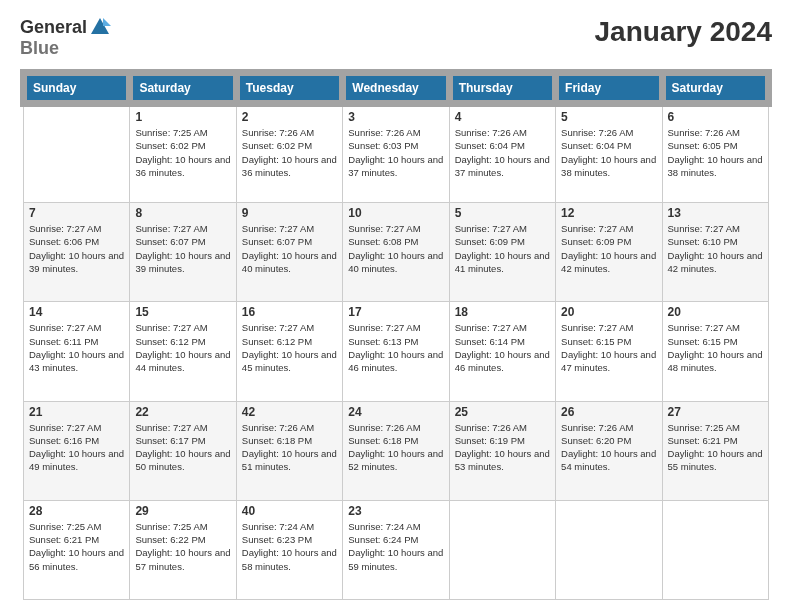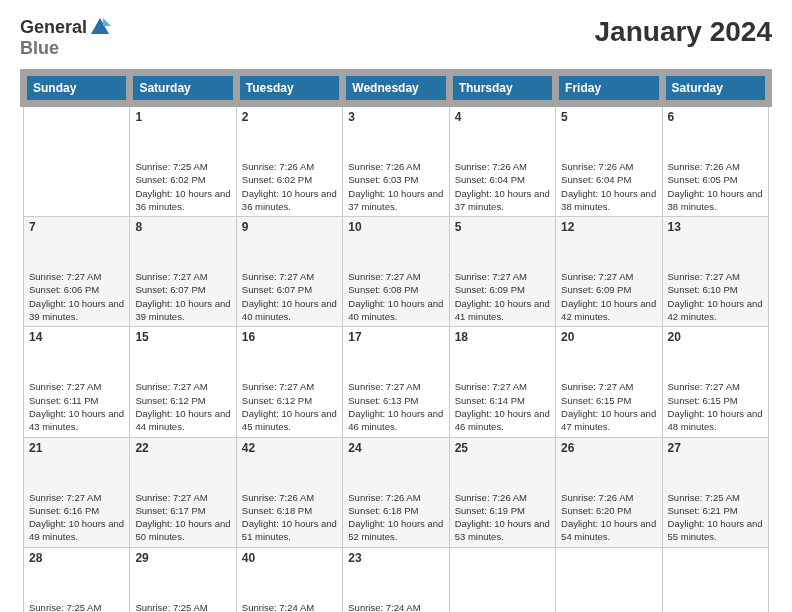--- a/index.html
+++ b/index.html
@@ -86,21 +86,20 @@
       font-size: 12px;
       font-weight: bold;
       color: #333;
       display: block;
       margin-bottom: 2px;
     }
     .day-info {
       font-size: 9.5px;
       line-height: 1.4;
       color: #333;
-      margin-top: 36px;
     }
     .empty-cell {
       background: #f9f9f9;
     }
     tr:nth-child(odd) td { background-color: #fff; }
     tr:nth-child(even) td { background-color: #f5f5f5; }
     .col-header-row th { background-color: #2471a3; }
   </style>
 </head>
 <body>

